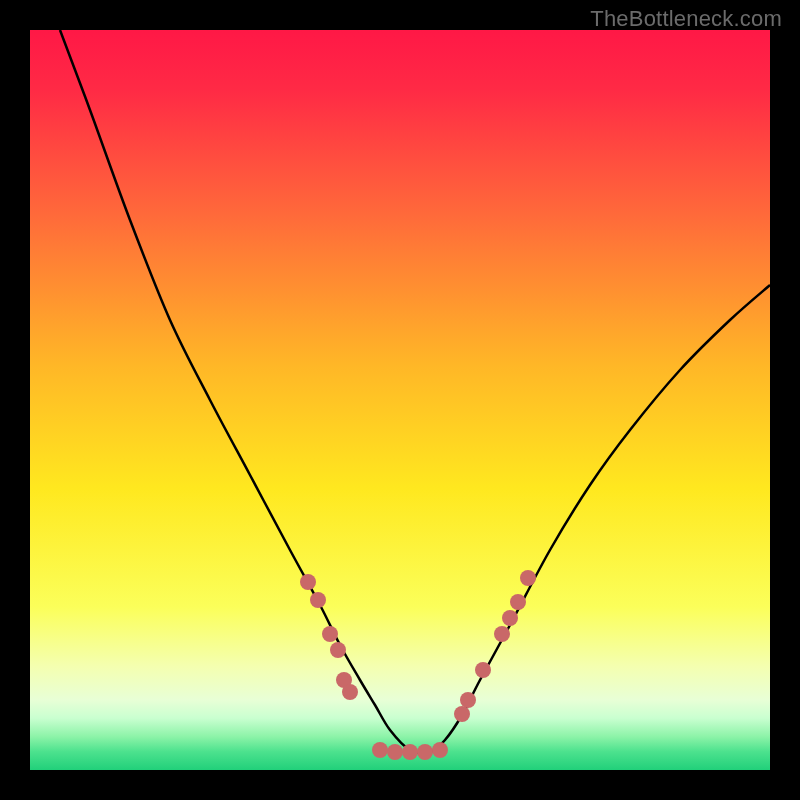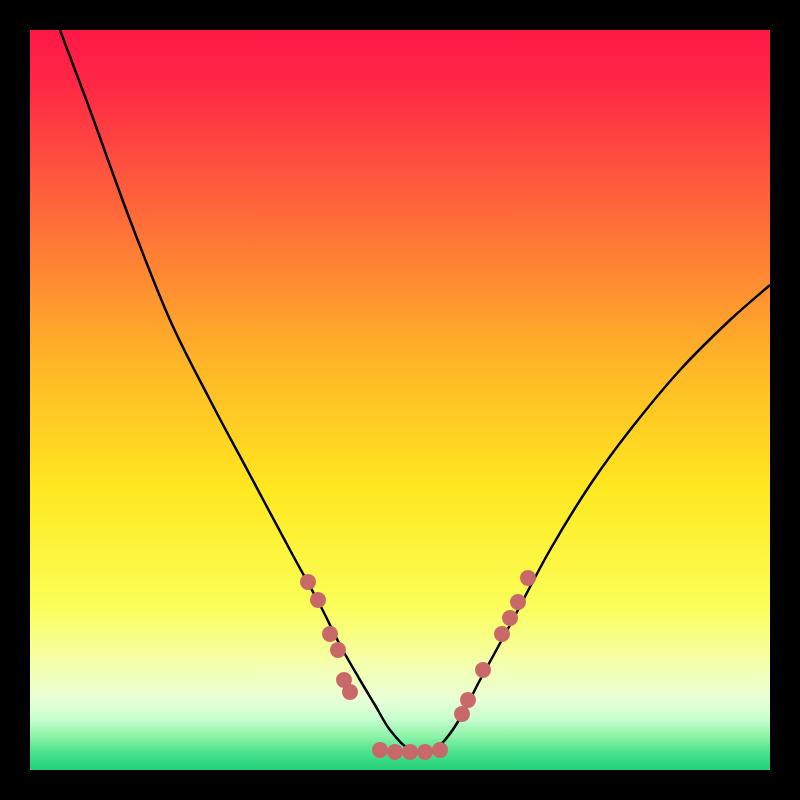--- a/index.html
+++ b/index.html
@@ -49,20 +49,21 @@
     left: 0;
     width: 100%;
     height: 100%;
   }
 </style>
 </head>
 <body>
 
 <div class="frame">
 
+  <div class="watermark">TheBottleneck.com</div>
 
   <div class="plot-area">
 
     <svg class="gradient" viewBox="0 0 740 740" preserveAspectRatio="none">
       <defs>
         <linearGradient id="bg-grad" x1="0" y1="0" x2="0" y2="1">
         <stop offset="0%" stop-color="#ff1846"></stop>
             <stop offset="8%" stop-color="#ff2a45"></stop>
             <stop offset="25%" stop-color="#ff6a3a"></stop>
             <stop offset="45%" stop-color="#ffb627"></stop>

